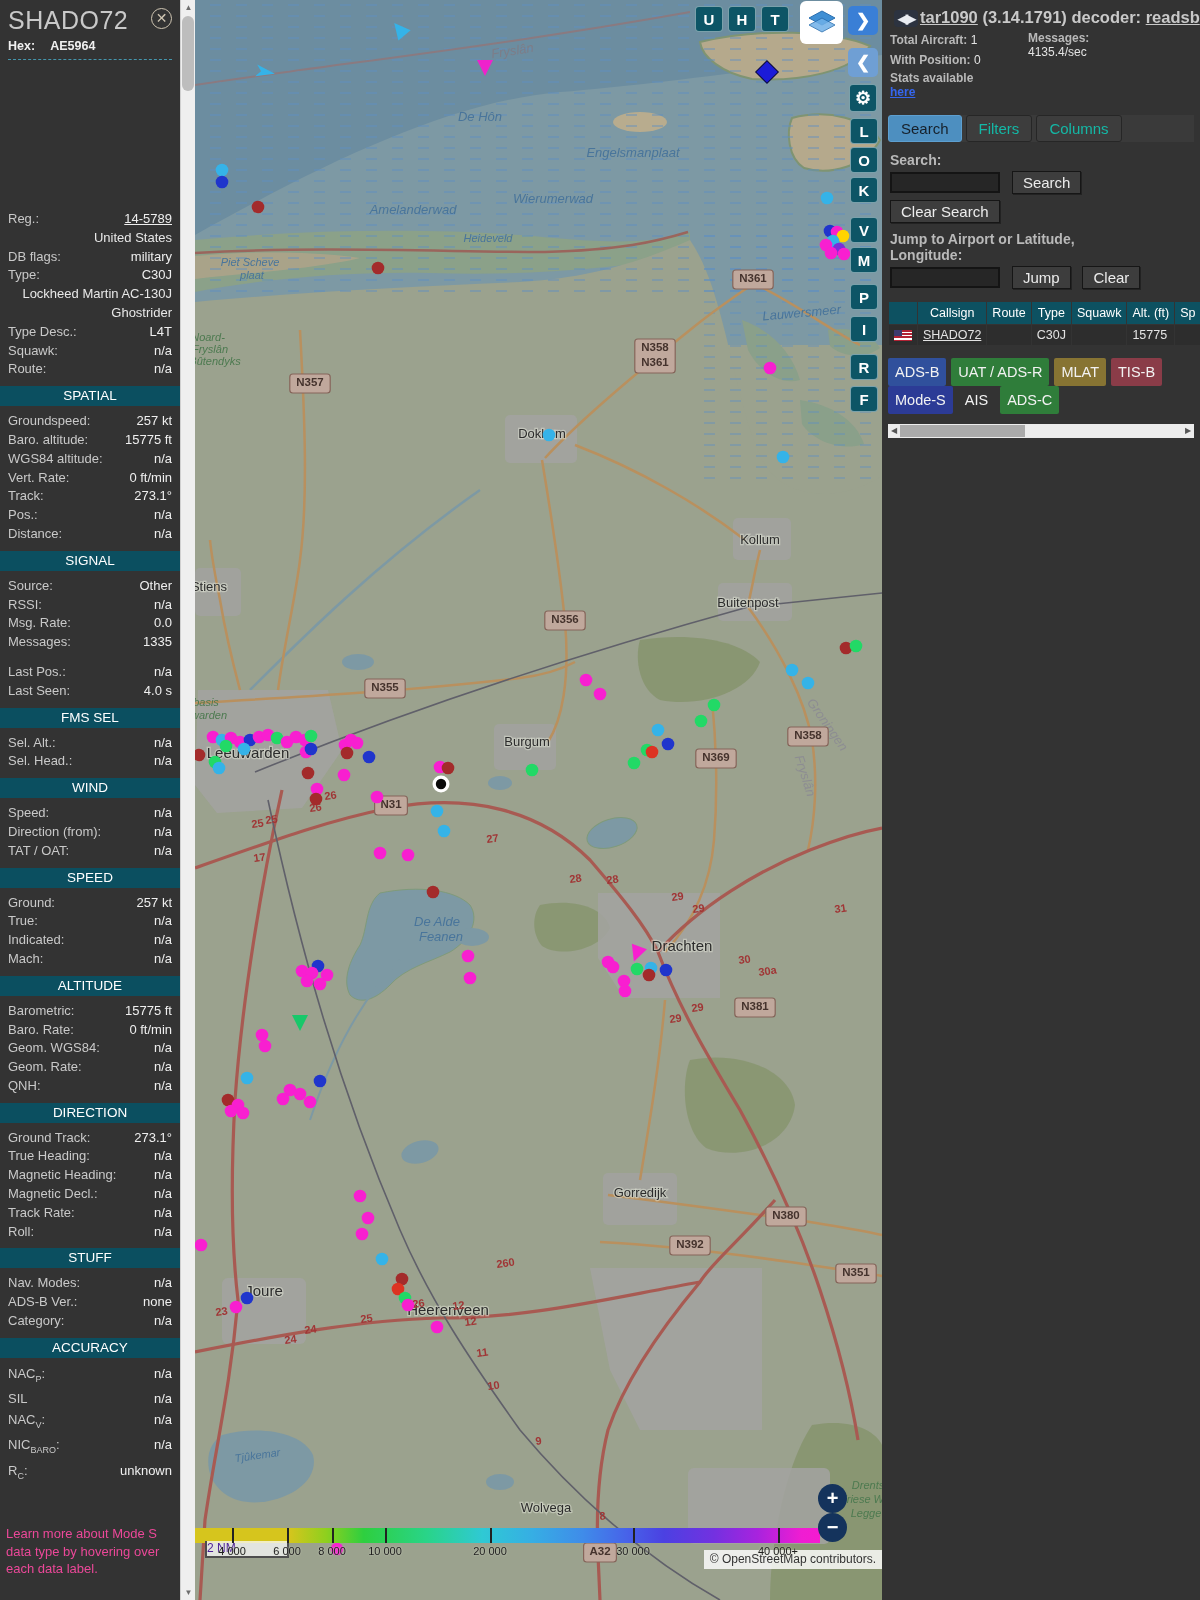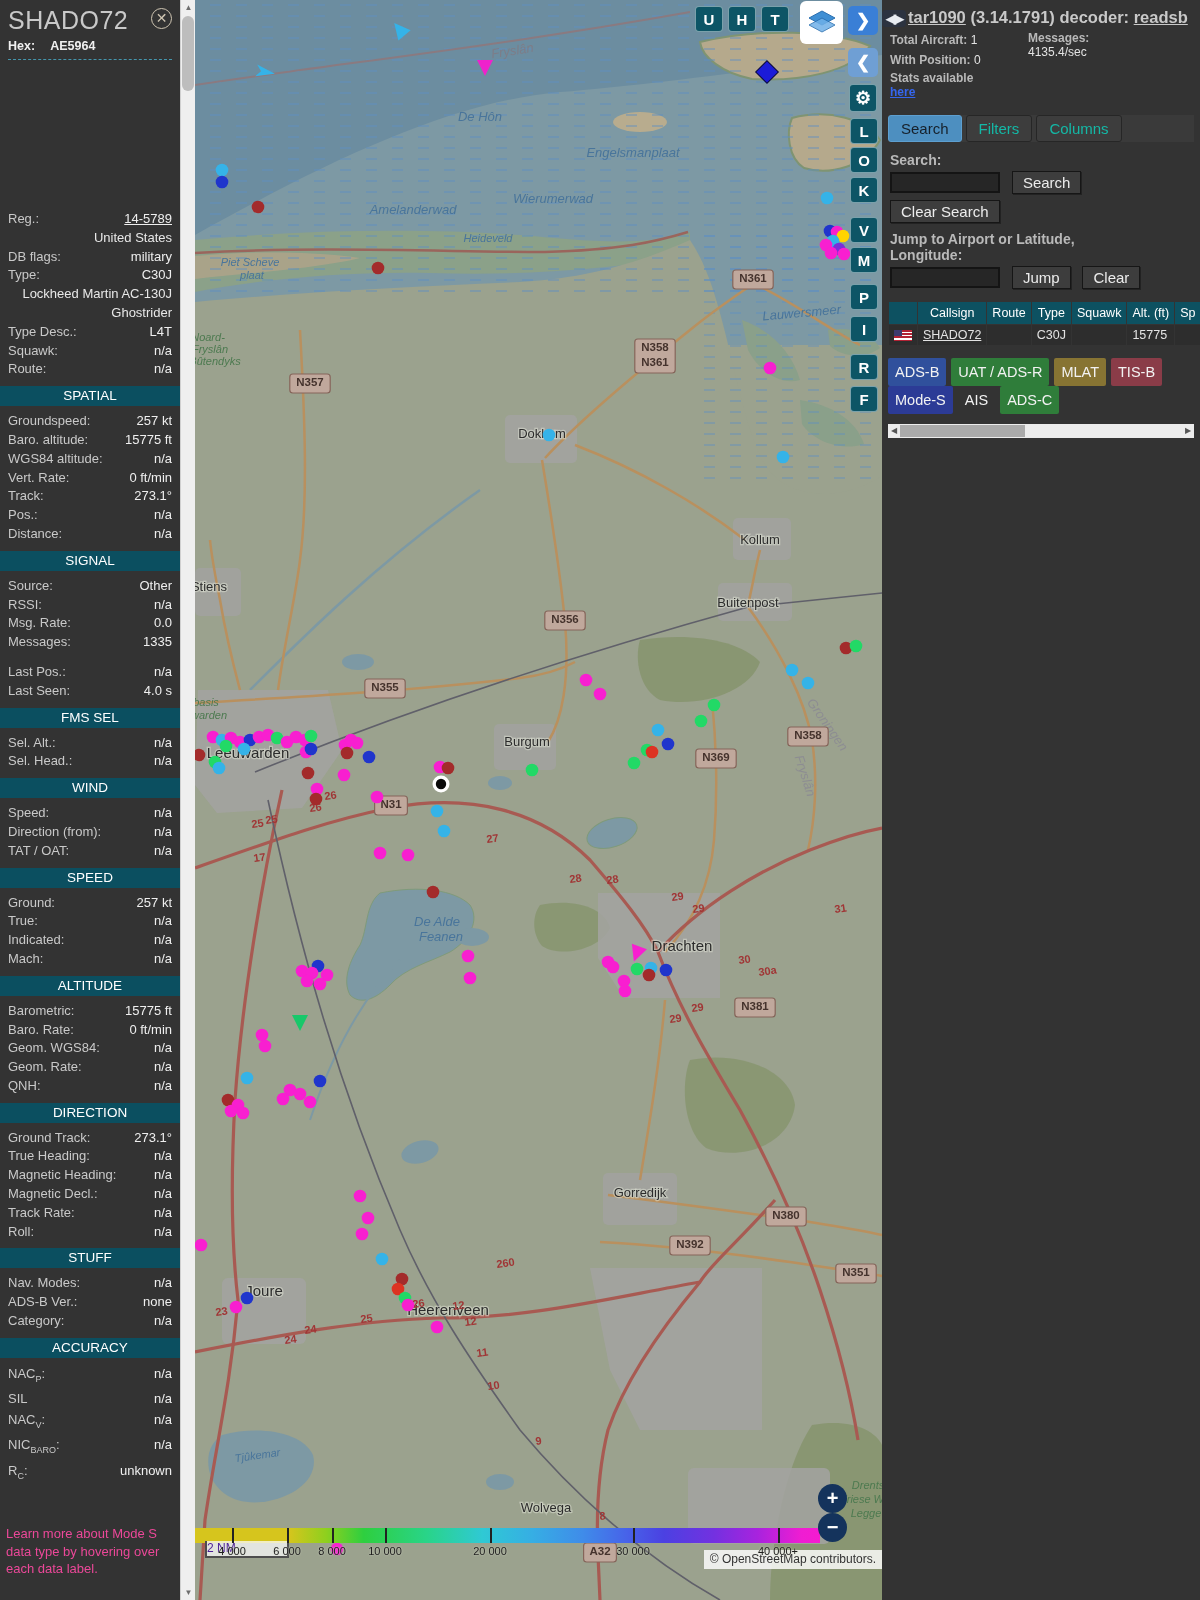--- a/index.html
+++ b/index.html
@@ -38,21 +38,21 @@
   #legend{position:absolute;left:0;top:1528px;width:625px;height:15px;z-index:8;
     background:linear-gradient(90deg,#d6c51d 0%,#d6c51d 15%,#8ed01e 21%,#2ecf3f 27%,#29d488 37%,#2fc9d4 46%,#36aee4 54%,#3f8ce9 62%,#4763e9 69%,#4b41e2 75%,#7331e0 83%,#a823de 90%,#ef1dd2 97%,#f51bd0 100%);}
   .leg-tick{position:absolute;top:1528px;width:1.5px;height:15px;background:#222;z-index:9;}
   .leg-lab{position:absolute;top:1545px;transform:translateX(-50%);font-size:11px;color:#1d1d1d;text-shadow:0 0 2px #cfd3c3;z-index:9;white-space:nowrap;}
   #scalebar{position:absolute;left:10px;top:1541px;width:84px;height:17px;background:rgba(250,250,250,.75);border:2px solid #4d4d4d;border-top:none;font-size:12px;color:#4c1d95;line-height:14px;z-index:9;}
   #attrib{position:absolute;right:0;top:1550px;background:rgba(255,255,255,.82);color:#333;font-size:12px;padding:2px 6px 3px 6px;z-index:9;white-space:nowrap;}
   .zoomc{position:absolute;left:623px;width:29px;height:29px;border-radius:50%;background:#14335c;color:#fff;font-size:20px;font-weight:bold;display:flex;align-items:center;justify-content:center;cursor:pointer;z-index:10;}
 
   
   #rpanel{position:absolute;left:882px;top:0;width:318px;height:1600px;background:#333;color:#ddd;z-index:20;}
-  #rp-head{padding:8px 6px 0 0;font-size:16.5px;font-weight:bold;color:#c9c9c9;white-space:nowrap;}
+  #rp-head{padding:8px 6px 0 12px;font-size:16.5px;font-weight:bold;color:#c9c9c9;white-space:nowrap;}
   #rp-head .ul{text-decoration:underline;}
   #rp-toggle{display:inline-block;background:#2c3340;color:#e8ecf2;border-radius:4px;padding:1px 4px;margin-right:2px;font-size:13px;letter-spacing:-2px;cursor:pointer;}
   #rp-stats{position:relative;padding:6px 8px;font-size:12px;font-weight:bold;color:#b9b9b9;}
   #rp-stats .v{color:#e3e3e3;font-weight:normal;}
   #rp-msgs{position:absolute;left:146px;top:4px;}
   #rp-here{color:#3566ee;text-decoration:underline;font-weight:bold;cursor:pointer;}
   #rp-tabs{display:flex;gap:4px;margin:10px 6px 0 6px;background:#3a3a3a;padding:0;}
   .tab{padding:4px 12px;font-size:15px;background:#3d3d3d;border:1px solid #262626;color:#14b8a6;border-radius:3px;cursor:pointer;}
   .tab.active{background:#4d8fc0;color:#16202a;border-color:#5d9fd0;}
   #rp-search{padding:10px 20px 0 8px;font-size:14px;}

